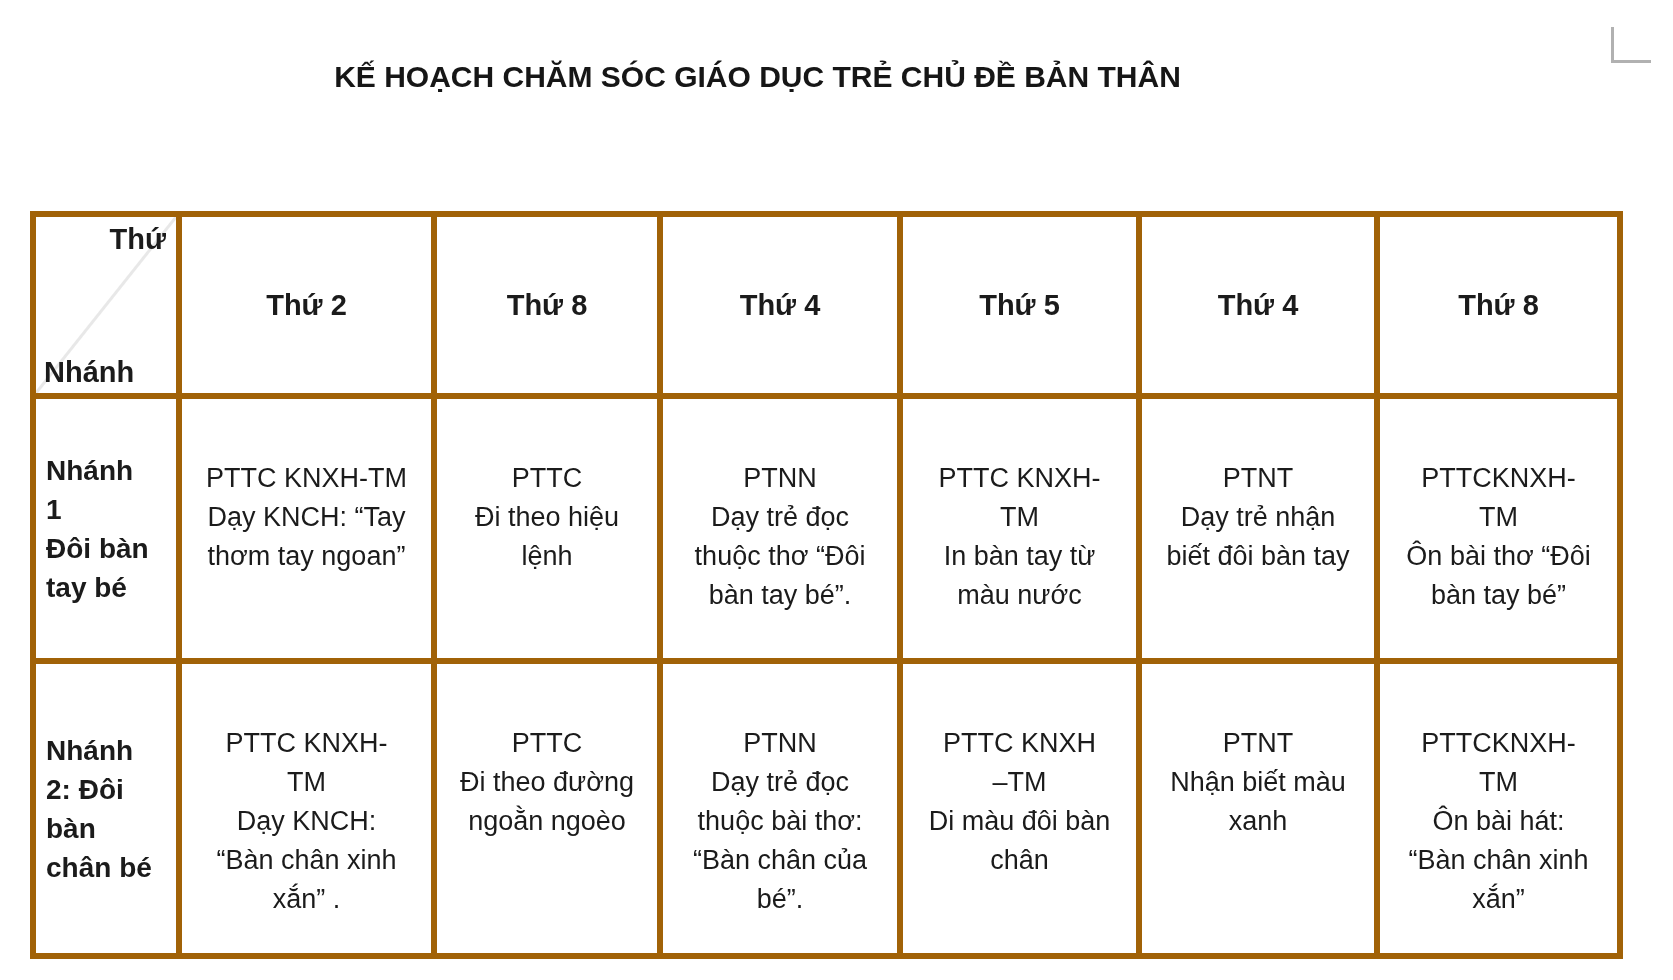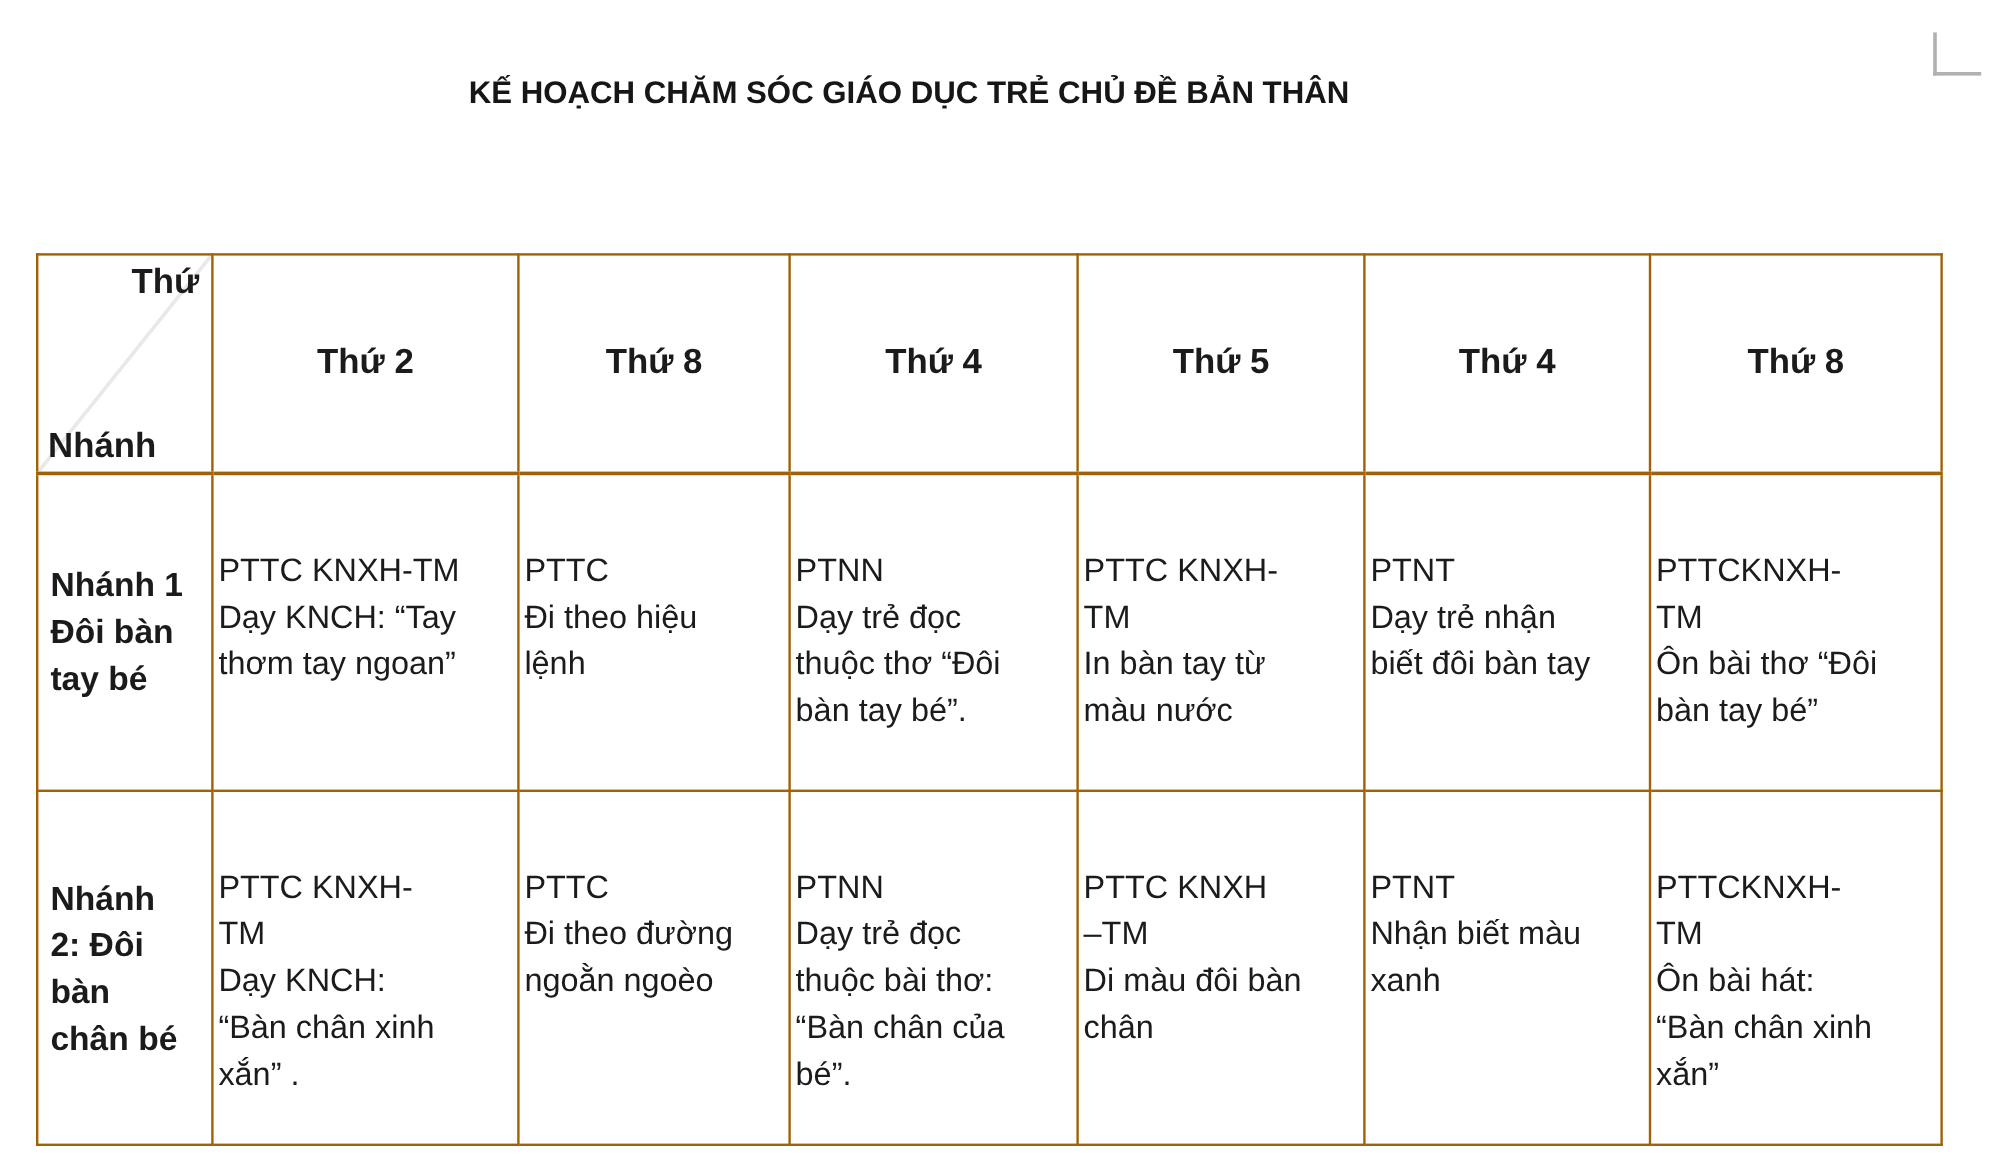--- a/index.html
+++ b/index.html
@@ -21,34 +21,34 @@
     border-left: 3px solid #b1b1b1;
     border-bottom: 3px solid #b1b1b1;
   }
 
   .doc-header {
     position: absolute;
     left: 0; top: 58px;
     width: 1515px;
     text-align: center;
     font-weight: bold;
-    font-size: 26px;
+    font-size: 30px;
     line-height: 38px;
     color: #161616;
   }
 
   table.plan-table {
     position: absolute;
     left: 30px; top: 211px;
     width: 1587px;
     border-collapse: collapse;
     table-layout: fixed;
   }
   .plan-table th, .plan-table td {
-    border: 2px solid #a16207;
+    border: 6px solid #a16207;
     white-space: pre-line;
     overflow: hidden;
   }
   .plan-table thead tr { height: 182px; }
   .plan-table tbody tr.row-1 { height: 265px; }
   .plan-table tbody tr.row-2 { height: 295px; }
 
   .plan-table thead th {
     font-weight: bold;
     font-size: 29px;
@@ -74,20 +74,21 @@
     font-size: 28px;
     line-height: 39px;
     text-align: left;
     vertical-align: middle;
     padding-left: 10px;
     padding-right: 20px;
   }
   .plan-table tbody td {
     font-size: 27px;
     line-height: 39px;
+    text-align: center;
     vertical-align: top;
     padding-top: 60px;
     padding-left: 4px;
     padding-right: 4px;
   }
 </style>
 </head>
 <body>
 
 <div class="page">

